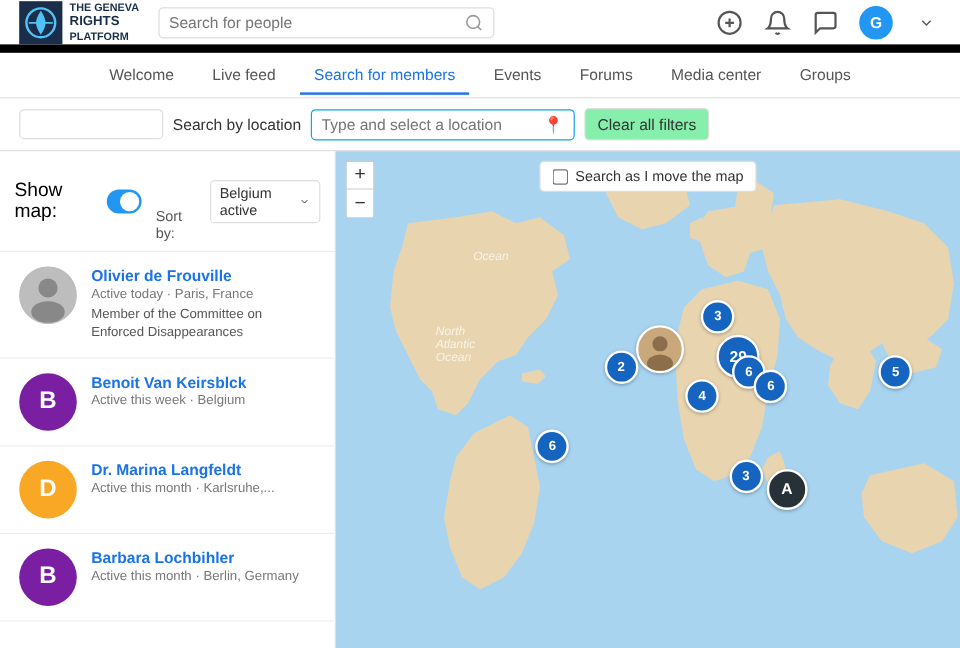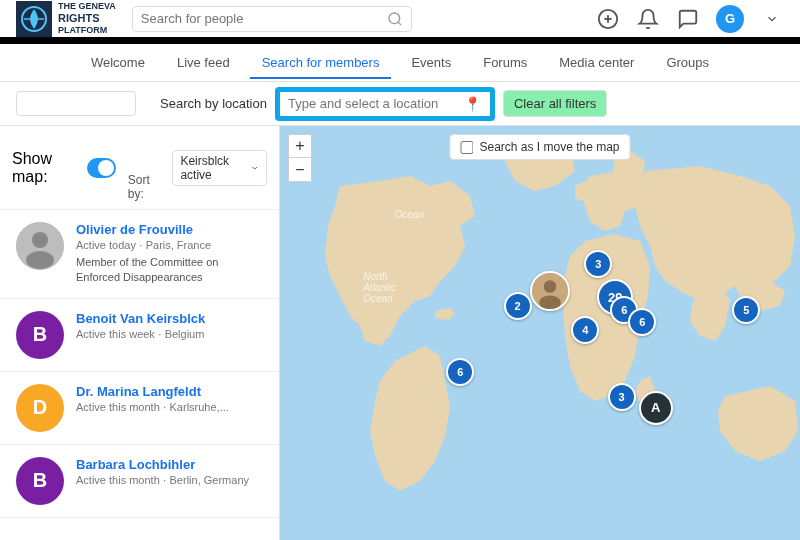--- a/index.html
+++ b/index.html
@@ -123,26 +123,25 @@
       align-items: center;
       padding: 8px 16px;
       gap: 8px;
       border-bottom: 1px solid #e0e0e0;
       height: 44px;
     }
     .filter-label {
       font-size: 13px;
       color: #333;
       font-weight: 500;
-      margin-left: 16px;
     }
     .location-search {
       display: flex;
       align-items: center;
-      border: 5px solid #0ea5e9;
+      border: 1px solid #0ea5e9;
       border-radius: 4px;
       padding: 4px 8px;
       flex: 1;
       max-width: 220px;
     }
     .location-search input {
       border: none;
       outline: none;
       font-size: 13px;
       color: #999;
@@ -474,21 +473,21 @@
 </div>
 
 <div class="main-content">
 
   <div class="left-panel">
     <div class="controls-bar">
       <span class="show-map-label">Show map:</span>
       <div class="toggle"></div>
       <span class="sort-label">Sort by:</span>
       <div class="sort-dropdown">
-        <span>Keirsblck active</span>
+        <span>Belgium active</span>
         <svg width="12" height="12" viewBox="0 0 24 24" fill="none" stroke="#333" stroke-width="2">
           <polyline points="6 9 12 15 18 9"></polyline>
         </svg>
       </div>
     </div>
 
     <div class="members-list">
 
       <div class="member-card">
         <div class="member-avatar" style="background:#bdbdbd; font-size:11px;">

